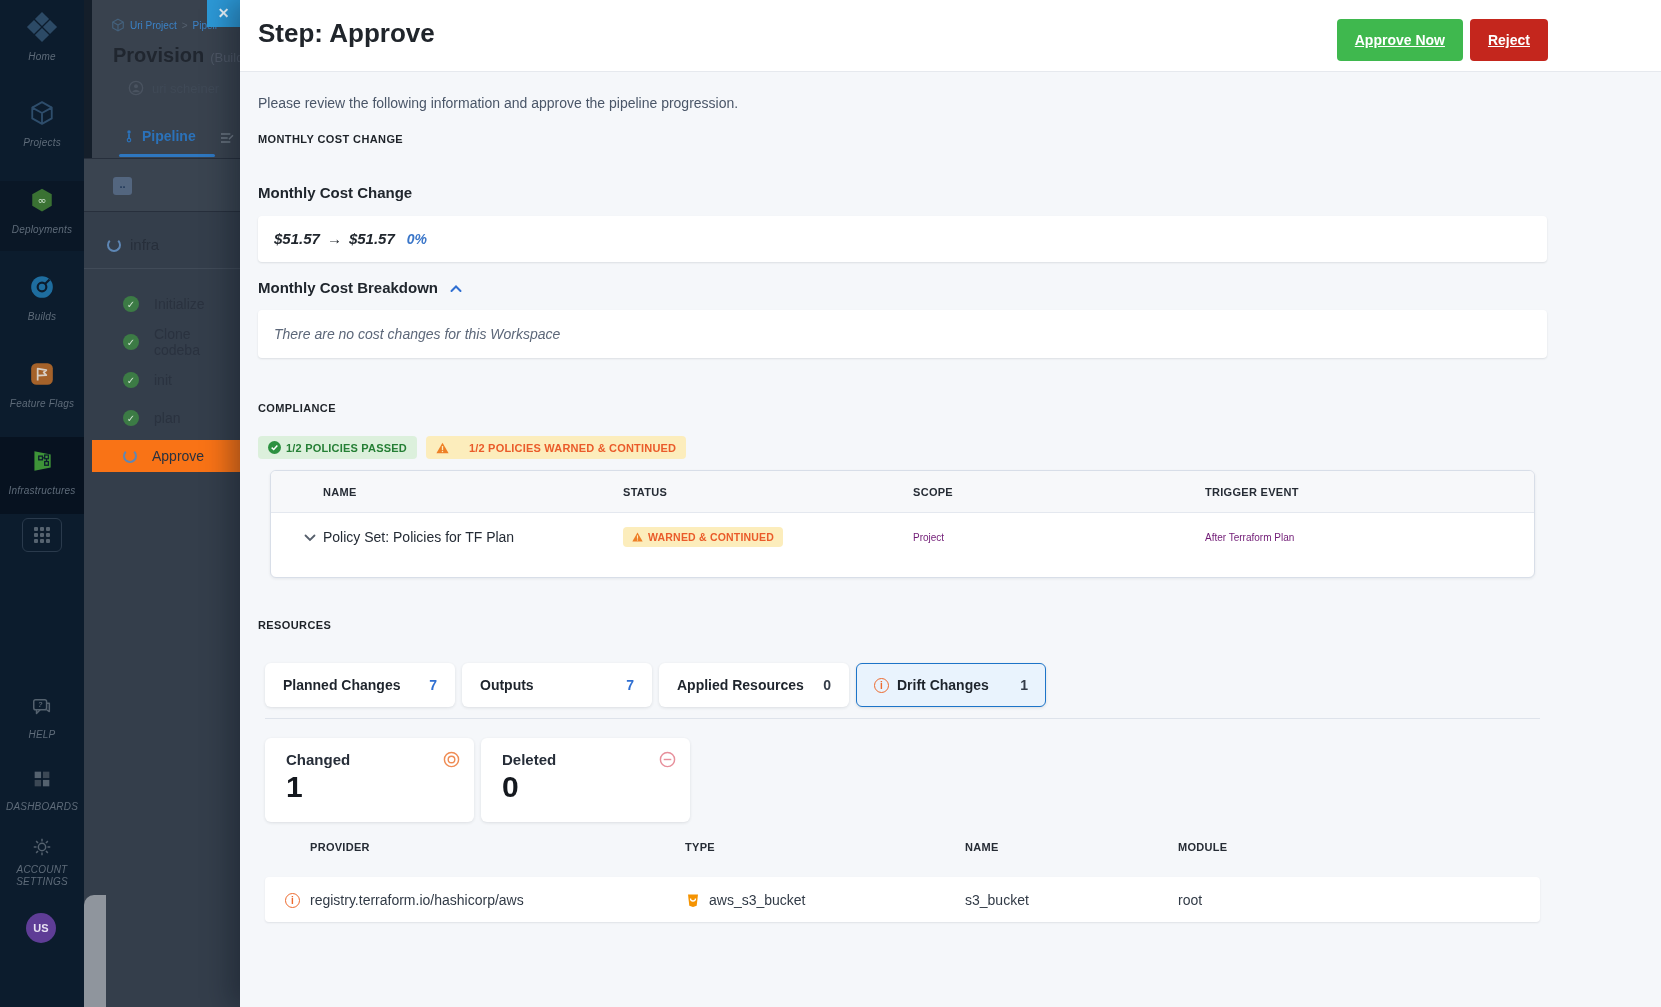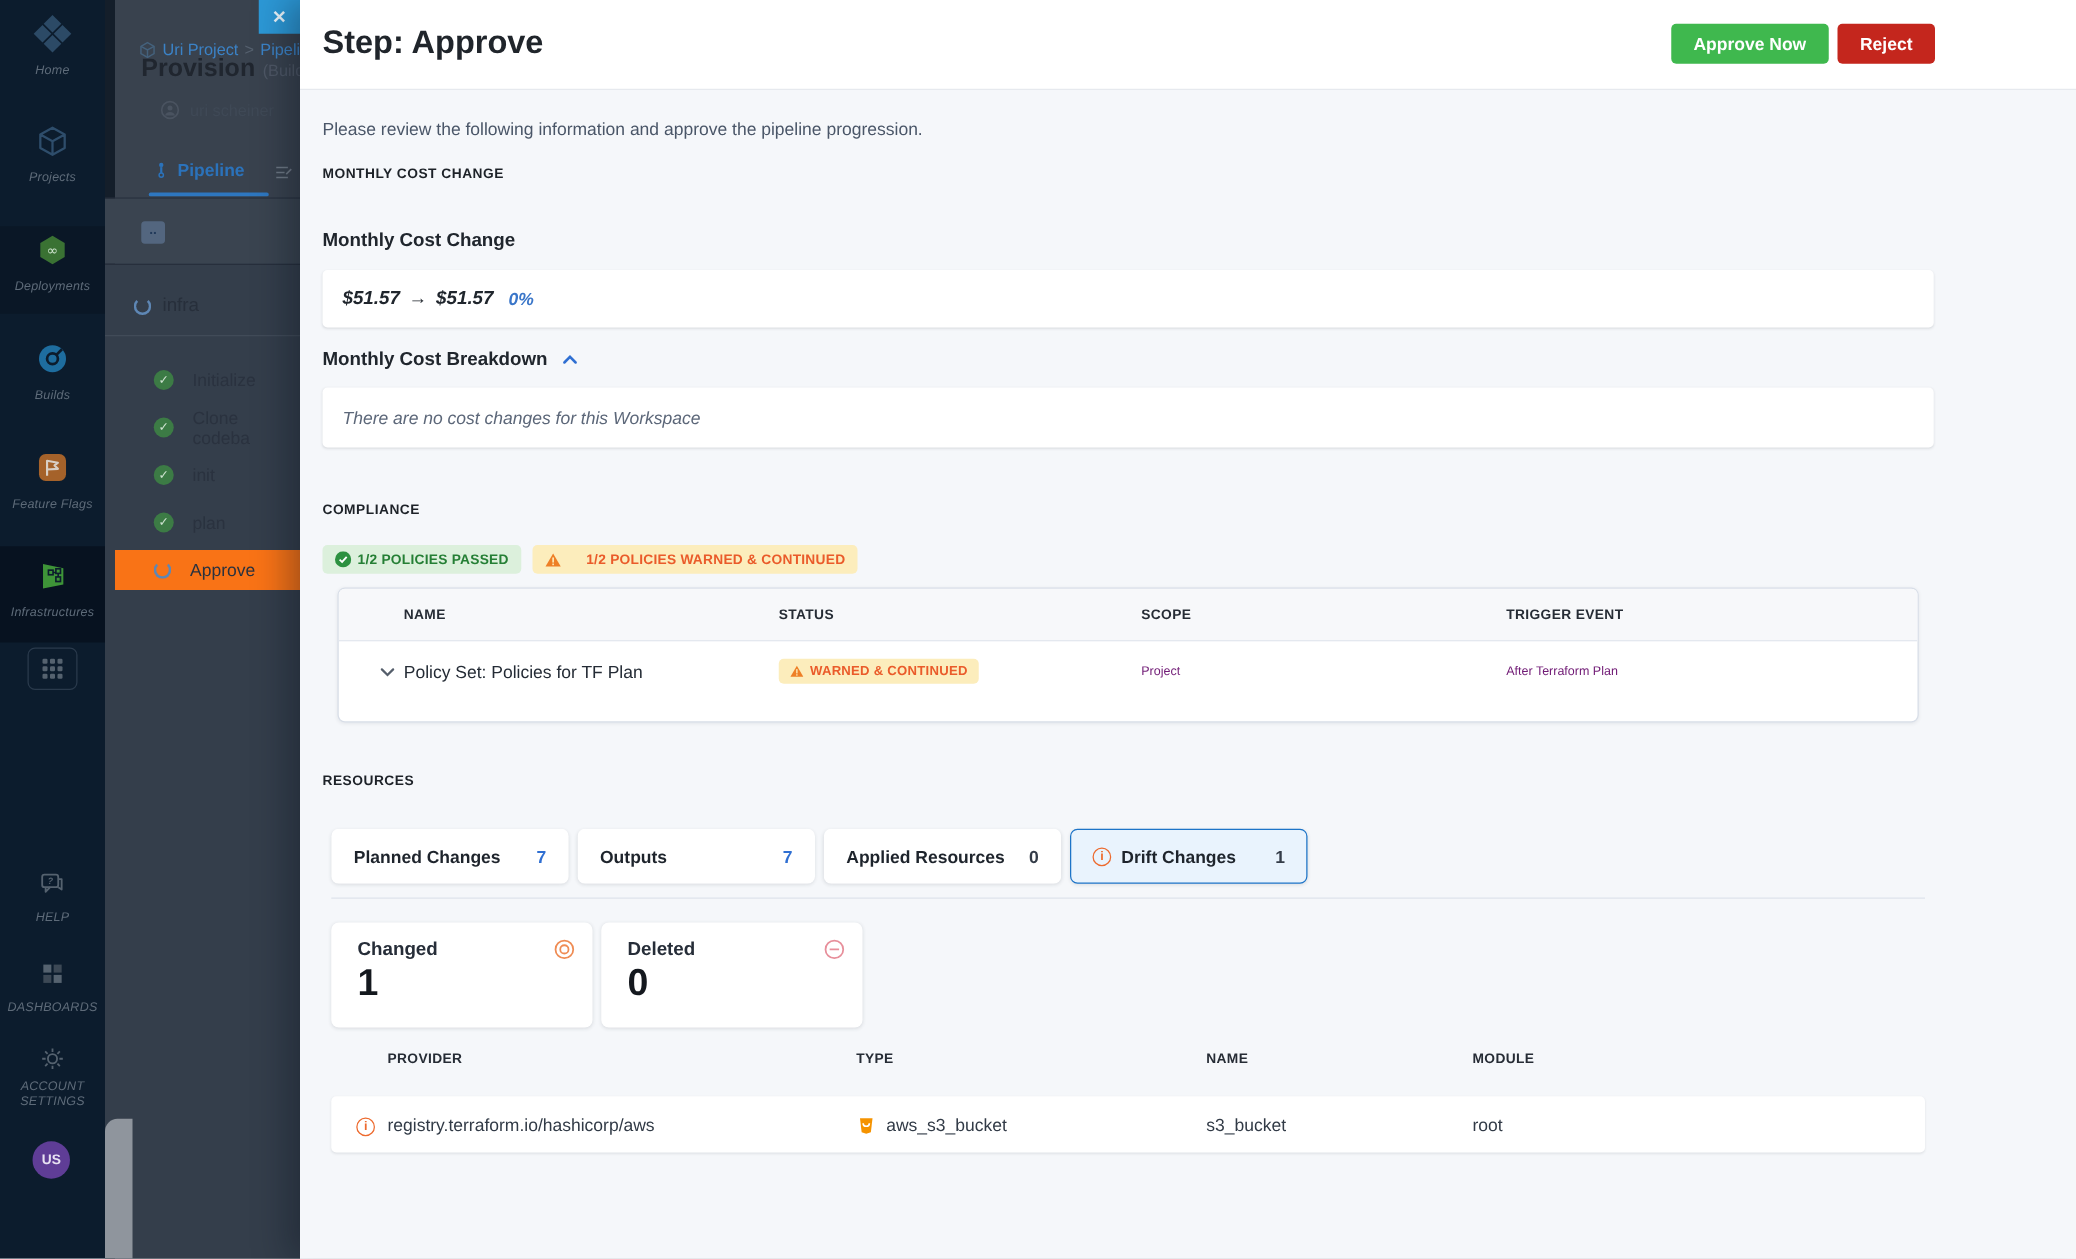--- a/index.html
+++ b/index.html
@@ -20,21 +20,21 @@
 
   
   .diamond4 { width:26px; height:26px; position:relative; }
   .diamond4 i { position:absolute; width:10px; height:10px; background:#2c4a66; transform:rotate(45deg); }
   .diamond4 i:nth-child(1){ left:8px; top:0; } .diamond4 i:nth-child(2){ left:0; top:8px; }
   .diamond4 i:nth-child(3){ left:16px; top:8px; } .diamond4 i:nth-child(4){ left:8px; top:16px; }
 
   
   .strip { position:absolute; left:84px; top:0; width:156px; height:1007px; background:#39424e; overflow:hidden; z-index:2; }
   .gutter { position:absolute; left:0; top:0; width:8px; height:1007px; background:#141e2a; }
-  .crumb { position:absolute; left:27px; top:32px; white-space:nowrap; font-size:13px; color:#3b82c6; display:flex; align-items:center; gap:5px; cursor:pointer; }
+  .crumb { position:absolute; left:27px; top:18px; white-space:nowrap; font-size:10px; color:#3b82c6; display:flex; align-items:center; gap:5px; cursor:pointer; }
   .crumb .sep { color:#55606e; }
   .pg-title { position:absolute; left:29px; top:44px; white-space:nowrap; }
   .pg-title b { font-size:20px; color:#20262f; font-weight:bold; }
   .pg-title span { font-size:13px; color:#4e5765; margin-left:6px; }
   .pg-user { position:absolute; left:44px; top:80px; display:flex; align-items:center; gap:8px; font-size:13px; color:#3f4956; white-space:nowrap; }
   .tabs-row { position:absolute; left:0; top:124px; width:156px; height:34px; }
   .tab-pipeline { position:absolute; left:38px; top:4px; display:flex; align-items:flex-end; gap:6px; font-size:14px; font-weight:bold; color:#2b72ba; white-space:nowrap; cursor:pointer; }
   .tab-underline { position:absolute; left:35px; top:30px; width:96px; height:3px; background:#2e77c0; border-radius:2px; }
   .tab-next { position:absolute; left:134px; top:6px; cursor:pointer; }
   .hr1 { position:absolute; left:0; top:158px; width:156px; height:1px; background:#272f3c; }
@@ -49,21 +49,21 @@
   .check-circ { width:16px; height:16px; border-radius:50%; background:#3c7b45; color:#cfe3d1; font-size:10px; display:flex; align-items:center; justify-content:center; flex:0 0 16px; }
   .spinner { width:14px; height:14px; border-radius:50%; border:2px solid #5e87b5; border-top-color:transparent; flex:0 0 14px; }
   .notch { position:absolute; left:0; top:895px; width:22px; height:112px; background:#8f959d; border-top-left-radius:10px; }
   .x-btn { position:absolute; left:123px; top:0; width:33px; height:27px; background:#2c98d6; color:#eaf4fb; font-size:14px; font-weight:bold; text-align:center; line-height:26px; cursor:pointer; }
 
   
   .modal { position:absolute; left:240px; top:0; width:1421px; height:1007px; background:#f5f7fa; box-shadow:-10px 0 26px rgba(5,15,25,.35); z-index:4; }
   .m-header { position:absolute; left:0; top:0; width:1421px; height:72px; background:#fff; border-bottom:1px solid #e6e9ee; }
   .m-title { position:absolute; left:18px; top:18px; font-size:26px; font-weight:bold; color:#20252b; }
   .btns { position:absolute; right:113px; top:19px; display:flex; gap:7px; }
-  .btn { border:none; border-radius:4px; font-size:14px; font-weight:bold; color:#fff; padding:0 18px; height:32px; cursor:pointer; font-family:"Liberation Sans", sans-serif; }
+  .btn { border:none; border-radius:4px; font-size:14px; font-weight:bold; color:#fff; padding:0 18px; height:42px; cursor:pointer; font-family:"Liberation Sans", sans-serif;text-decoration:underline; }
   .btn-approve { background:#3fb84e; }
   .btn-reject  { background:#c4261d; }
 
   .m-body { position:absolute; left:0; top:73px; width:1421px; height:934px; }
   .intro { position:absolute; left:18px; top:22px; font-size:14px; color:#4a5668; }
   .sec-label { position:absolute; left:18px; font-size:11px; font-weight:bold; letter-spacing:.4px; color:#1d2228; }
   .h3 { position:absolute; left:18px; font-size:15px; font-weight:bold; color:#20262d; }
   .card { position:absolute; background:#fff; border-radius:4px; box-shadow:0 1px 2px rgba(40,50,60,.12);font-style:italic; }
   .cost-line { display:flex; align-items:center; gap:7px; padding:14px 0 0 16px; font-size:15px; font-weight:bold; color:#20262d; }
   .cost-pct { color:#3a76c9; font-size:14px; margin-left:5px; }

